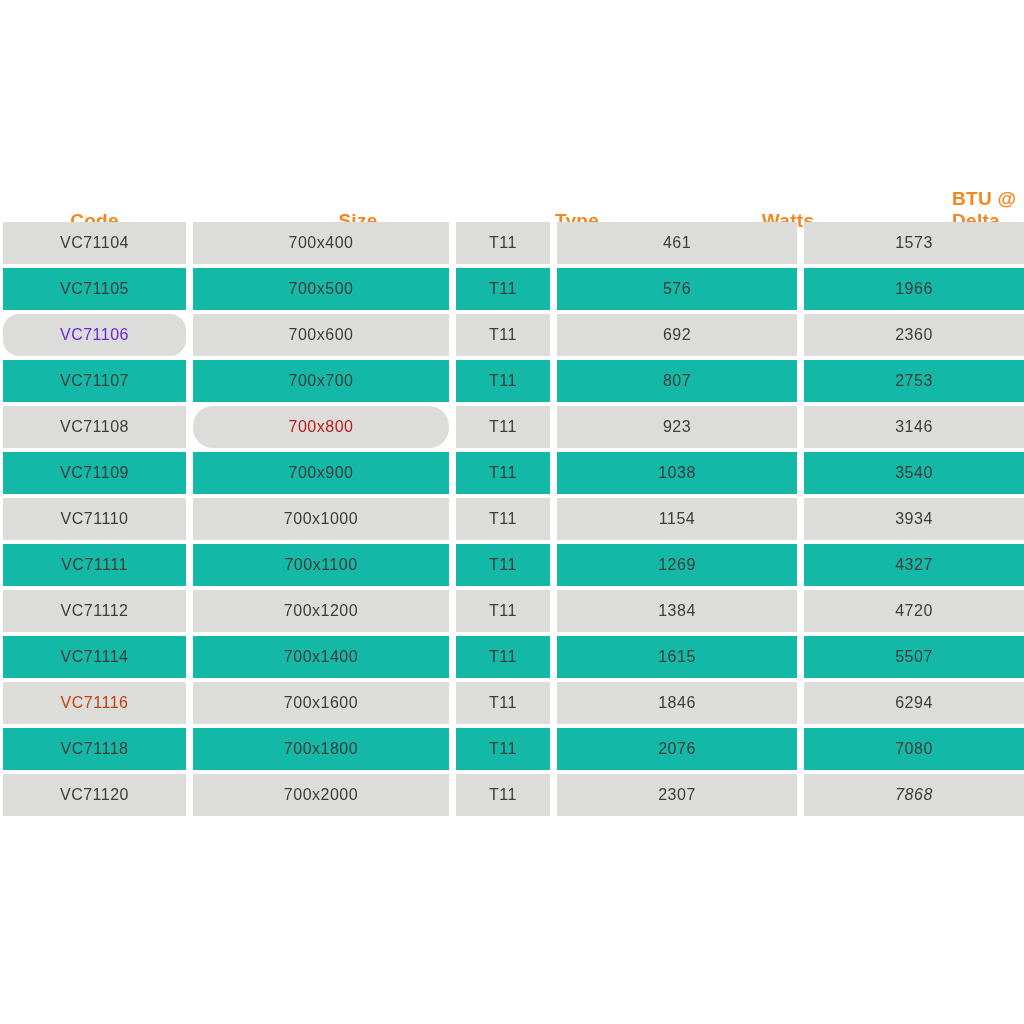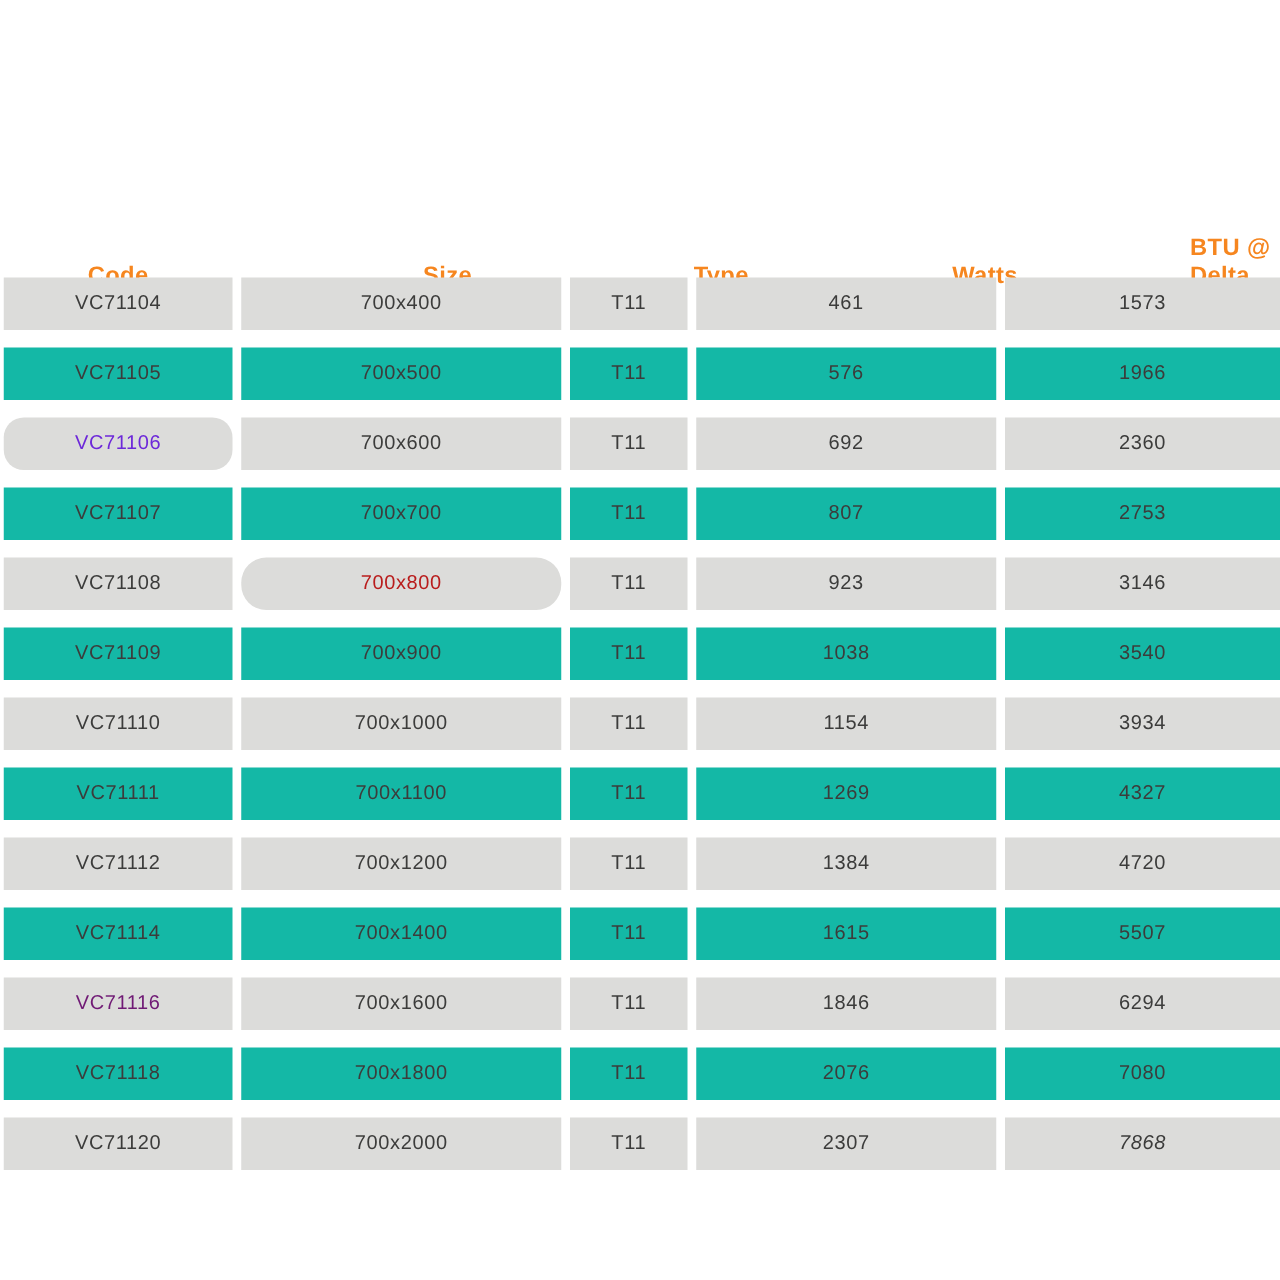--- a/index.html
+++ b/index.html
@@ -32,21 +32,21 @@
     display: flex;
     align-items: center;
     justify-content: center;
     font-size: 19px;
     font-weight: bold;
     letter-spacing: 0.3px;
   }
   .rows {
     display: flex;
     flex-direction: column;
-    row-gap: 14px;
+    row-gap: 4px;
   }
   .row {
     height: 42px;
   }
   .cell {
     display: flex;
     align-items: center;
     justify-content: center;
     font-size: 16px;
     letter-spacing: 0.5px;
@@ -130,21 +130,21 @@
         <div class="cell" style="color: rgb(60, 60, 59);">4720</div>
       </div>
       <div class="grid row light">
         <div class="cell" style="color: rgb(60, 60, 59);">VC71114</div>
         <div class="cell" style="color: rgb(60, 60, 59);">700x1400</div>
         <div class="cell" style="color: rgb(60, 60, 59);">T11</div>
         <div class="cell" style="color: rgb(60, 60, 59);">1615</div>
         <div class="cell" style="color: rgb(60, 60, 59);">5507</div>
       </div>
       <div class="grid row dark">
-        <div class="cell" style="color: #701a75;">VC71116</div>
+        <div class="cell" style="color: #c2410c;">VC71116</div>
         <div class="cell" style="color: rgb(60, 60, 59);">700x1600</div>
         <div class="cell" style="color: rgb(60, 60, 59);">T11</div>
         <div class="cell" style="color: rgb(60, 60, 59);">1846</div>
         <div class="cell" style="color: rgb(60, 60, 59);">6294</div>
       </div>
       <div class="grid row light">
         <div class="cell" style="color: rgb(60, 60, 59);">VC71118</div>
         <div class="cell" style="color: rgb(60, 60, 59);">700x1800</div>
         <div class="cell" style="color: rgb(60, 60, 59);">T11</div>
         <div class="cell" style="color: rgb(60, 60, 59);">2076</div>

